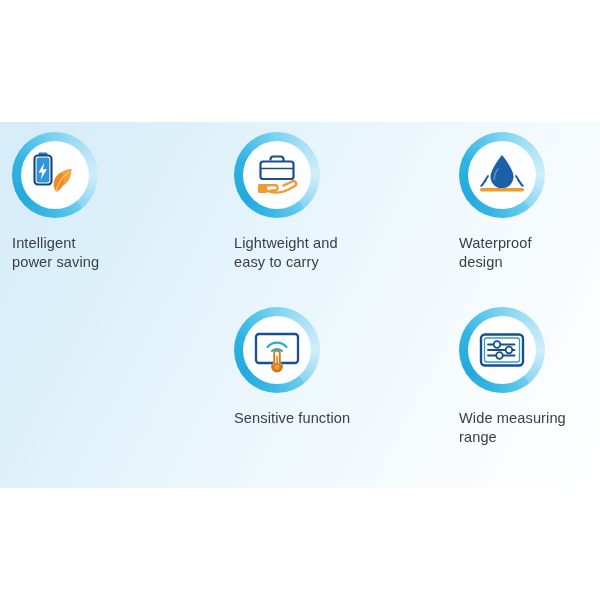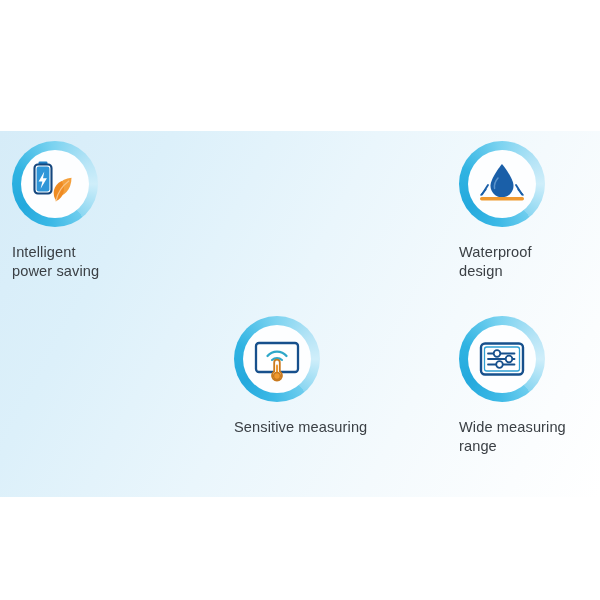--- a/index.html
+++ b/index.html
@@ -8,21 +8,21 @@
     width: 600px;
     height: 600px;
     background: #ffffff;
     font-family: "Liberation Sans", sans-serif;
     overflow: hidden;
   }
 
   #feature-panel {
     position: absolute;
     left: 0;
-    top: 131px;
+    top: 122px;
     width: 600px;
     height: 366px;
     background: linear-gradient(118deg, #d6ecf8 0%, #dcf0fa 22%, #eaf6fc 48%, #f4fafd 70%, #fbfdfe 88%, #ffffff 100%);
   }
 
   .grid {
     position: absolute;
     inset: 0;
   }
 
@@ -98,20 +98,34 @@
           <path d="M19.3 17.5 L13.6 27.5 L17.4 27.5 L15.6 34.8 L21.9 24.2 L18.0 24.2 Z" fill="#ffffff"></path>
           <path d="M46.5 23.8 C46.5 36.0 38.8 43.0 29.5 43.2 C29.2 33.5 35.0 24.6 46.5 23.8 Z" fill="#f4a03c"></path>
           <path d="M36.6 27.0 C41.2 35.6 38.6 43.0 31.4 47.1 C26.6 40.2 28.0 31.4 36.6 27.0 Z" fill="#ef8b22"></path>
           <path d="M31.0 46.8 C32.6 39.0 37.0 32.0 43.8 27.0" fill="none" stroke="#f9c384" stroke-width="1.2" stroke-linecap="round"></path>
         </svg>
       </div>
       <div class="caption">Intelligent
 power saving</div>
     </div>
 
+    <div class="cell col-2 row-1">
+      <div class="icon-ring">
+        <svg class="icon-art" viewBox="0 0 60 60">
+          <path d="M23.5 14.5 a3 3 0 0 1 3-3 h7 a3 3 0 0 1 3 3 v2.2" fill="none" stroke="#17508c" stroke-width="2.2" stroke-linecap="round"></path>
+          <rect x="13.5" y="16.5" width="33" height="17.5" rx="2.6" fill="#ffffff" stroke="#17508c" stroke-width="2.2"></rect>
+          <path d="M13.8 23.5 H46.2" stroke="#17508c" stroke-width="1.6"></path>
+          <path d="M12.5 39.0 h7.5 v9.0 h-7.5 a1.6 1.6 0 0 1 -1.6 -1.6 v-5.8 a1.6 1.6 0 0 1 1.6 -1.6 z" fill="#f09a33"></path>
+          <path d="M20.0 40.2 h9.2 a3 3 0 0 1 0 5.2 h-5.0" fill="none" stroke="#f09a33" stroke-width="2.4" stroke-linecap="round"></path>
+          <path d="M20.5 45.8 c7.0 2.6 14.0 2.4 20.4 -1.0 l7.0 -3.8 a2.6 2.6 0 0 0 -2.4 -4.6 l-9.2 4.2" fill="none" stroke="#f09a33" stroke-width="2.4" stroke-linecap="round" stroke-linejoin="round"></path>
+        </svg>
+      </div>
+      <div class="caption">Lightweight and
+easy to carry</div>
+    </div>
 
     <div class="cell col-3 row-1">
       <div class="icon-ring">
         <svg class="icon-art" viewBox="0 0 60 60">
           <path d="M30 10 C30 10 41.5 24.0 41.5 31.8 A11.5 11.5 0 0 1 18.5 31.8 C18.5 24.0 30 10 30 10 Z" fill="#1a5fa8"></path>
           <path d="M26.0 24.0 C23.0 27.5 22.0 31.0 22.6 34.4" fill="none" stroke="#5b94cc" stroke-width="1.5" stroke-linecap="round"></path>
           <path d="M16.0 31.0 L10.0 40.5" stroke="#1a5fa8" stroke-width="1.9" stroke-linecap="round"></path>
           <path d="M13.8 35.5 L9.0 41.0" stroke="#1a5fa8" stroke-width="1.6" stroke-linecap="round"></path>
           <path d="M44.0 31.0 L50.0 40.5" stroke="#1a5fa8" stroke-width="1.9" stroke-linecap="round"></path>
           <path d="M46.2 35.5 L51.0 41.0" stroke="#1a5fa8" stroke-width="1.6" stroke-linecap="round"></path>
@@ -127,21 +141,21 @@
       <div class="icon-ring">
         <svg class="icon-art" viewBox="0 0 60 60">
           <rect x="9.0" y="14.0" width="42" height="29" rx="3.0" fill="#ffffff" stroke="#17508c" stroke-width="2.3"></rect>
           <path d="M20.5 27.0 a12.5 12.5 0 0 1 19.0 0" fill="none" stroke="#2fa8c9" stroke-width="2.3" stroke-linecap="round"></path>
           <path d="M25.0 31.0 a7.5 7.5 0 0 1 10.0 0" fill="none" stroke="#2fa8c9" stroke-width="2.1" stroke-linecap="round"></path>
           <path d="M27.2 33.5 a2.8 2.8 0 0 1 5.6 0 v9.0 a5.0 5.0 0 1 1 -5.6 0 Z" fill="#ffffff" stroke="#c97a1e" stroke-width="1.8"></path>
           <path d="M30.0 36.5 v9.0" stroke="#f0992f" stroke-width="2.0" stroke-linecap="round"></path>
           <circle cx="30.0" cy="47.0" r="3.4" fill="#f0992f" stroke="#c97a1e" stroke-width="1.5"></circle>
         </svg>
       </div>
-      <div class="caption">Sensitive measuring</div>
+      <div class="caption">Sensitive function</div>
     </div>
 
     <div class="cell col-3 row-2">
       <div class="icon-ring">
         <svg class="icon-art" viewBox="0 0 60 60">
           <rect x="9.0" y="14.5" width="42" height="31" rx="4.0" fill="#ffffff" stroke="#17508c" stroke-width="2.4"></rect>
           <rect x="12.5" y="18.0" width="35" height="24" rx="2.2" fill="none" stroke="#2fa0d4" stroke-width="1.3"></rect>
           <path d="M16.0 24.5 H42.5" stroke="#17508c" stroke-width="1.8" stroke-linecap="round"></path>
           <circle cx="25.0" cy="24.5" r="3.3" fill="#ffffff" stroke="#17508c" stroke-width="1.8"></circle>
           <path d="M16.0 30.0 H42.5" stroke="#17508c" stroke-width="1.8" stroke-linecap="round"></path>

